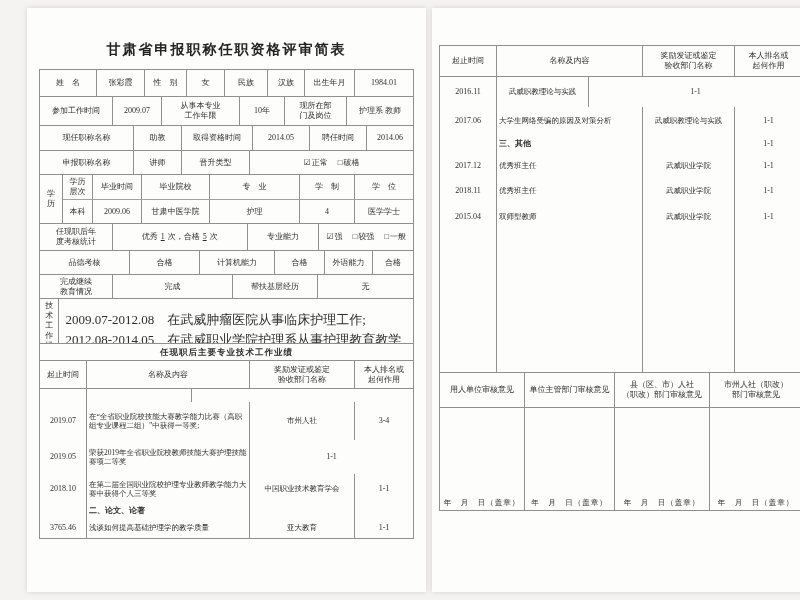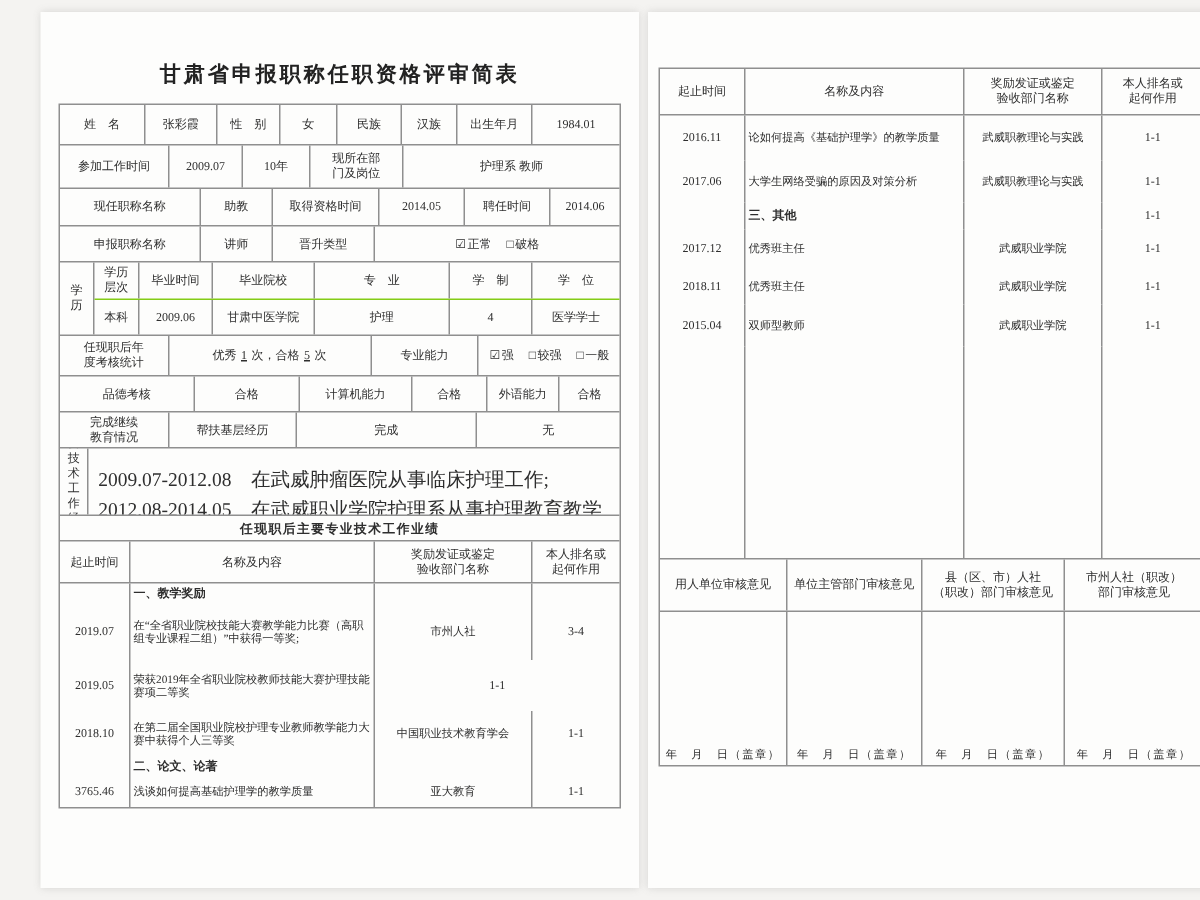--- a/index.html
+++ b/index.html
@@ -72,20 +72,22 @@
         <div class="c" style="width:38px">女</div>
         <div class="c" style="width:43px">民族</div>
         <div class="c" style="width:37px">汉族</div>
         <div class="c" style="width:50px">出生年月</div>
         <div class="c fx">1984.01</div>
       </div>
 
       <div class="trow" style="height:28px">
         <div class="c" style="width:73px">参加工作时间</div>
         <div class="c" style="width:49px">2009.07</div>
+        <div class="c pre" style="width:78px">从事本专业
+工作年限</div>
         <div class="c" style="width:45px">10年</div>
         <div class="c pre" style="width:62px">现所在部
 门及岗位</div>
         <div class="c fx">护理系 教师</div>
       </div>
 
       <div class="trow" style="height:24px">
         <div class="c" style="width:94px">现任职称名称</div>
         <div class="c" style="width:48px">助教</div>
         <div class="c" style="width:71px">取得资格时间</div>
@@ -151,22 +153,22 @@
         <div class="c" style="width:70px">合格</div>
         <div class="c" style="width:75px">计算机能力</div>
         <div class="c" style="width:50px">合格</div>
         <div class="c" style="width:48px">外语能力</div>
         <div class="c fx">合格</div>
       </div>
 
       <div class="trow" style="height:23px">
         <div class="c pre" style="width:73px">完成继续
 教育情况</div>
+        <div class="c" style="width:120px">完成</div>
         <div class="c" style="width:85px">帮扶基层经历</div>
-        <div class="c" style="width:120px">完成</div>
         <div class="c fx">无</div>
       </div>
 
       <div class="trow" style="height:44px">
         <div class="c vlab" style="width:23px">主要
 技术
 工作
 经历</div>
         <div class="c fx left-al" style="align-items:flex-start">
           <div class="exp-lines">
@@ -186,21 +188,20 @@
         <div class="c" style="width:163px">名称及内容</div>
         <div class="c pre" style="width:105px">奖励发证或鉴定
 验收部门名称</div>
         <div class="c fx pre">本人排名或
 起何作用</div>
       </div>
 
       <div class="ach-body">
         <div class="erow" style="height:13px">
           <div class="c" style="width:47px"></div>
-          <div class="c cl catline" style="width:163px">一、教学奖励</div>
           <div class="c" style="width:105px"></div>
           <div class="c fx"></div>
         </div>
         <div class="erow" style="height:38px">
           <div class="c" style="width:47px">2019.07</div>
           <div class="c cl" style="width:163px">在“全省职业院校技能大赛教学能力比赛（高职组专业课程二组）”中获得一等奖;</div>
           <div class="c" style="width:105px;font-size:7.5px">市州人社</div>
           <div class="c fx">3-4</div>
         </div>
         <div class="erow" style="height:34px">
@@ -238,21 +239,20 @@
         <div class="c" style="width:146px">名称及内容</div>
         <div class="c pre" style="width:92px">奖励发证或鉴定
 验收部门名称</div>
         <div class="c fx pre">本人排名或
 起何作用</div>
       </div>
 
       <div class="ach-body" style="height:295px;border-bottom:1px solid #8f8f8f">
         <div class="erow" style="height:30px">
           <div class="c" style="width:57px">2016.11</div>
-          <div class="c cl" style="width:146px">论如何提高《基础护理学》的教学质量</div>
           <div class="c" style="width:92px;font-size:7.5px">武威职教理论与实践</div>
           <div class="c fx">1-1</div>
         </div>
         <div class="erow" style="height:28px">
           <div class="c" style="width:57px">2017.06</div>
           <div class="c cl" style="width:146px">大学生网络受骗的原因及对策分析</div>
           <div class="c" style="width:92px;font-size:7.5px">武威职教理论与实践</div>
           <div class="c fx">1-1</div>
         </div>
         <div class="erow" style="height:18px">

